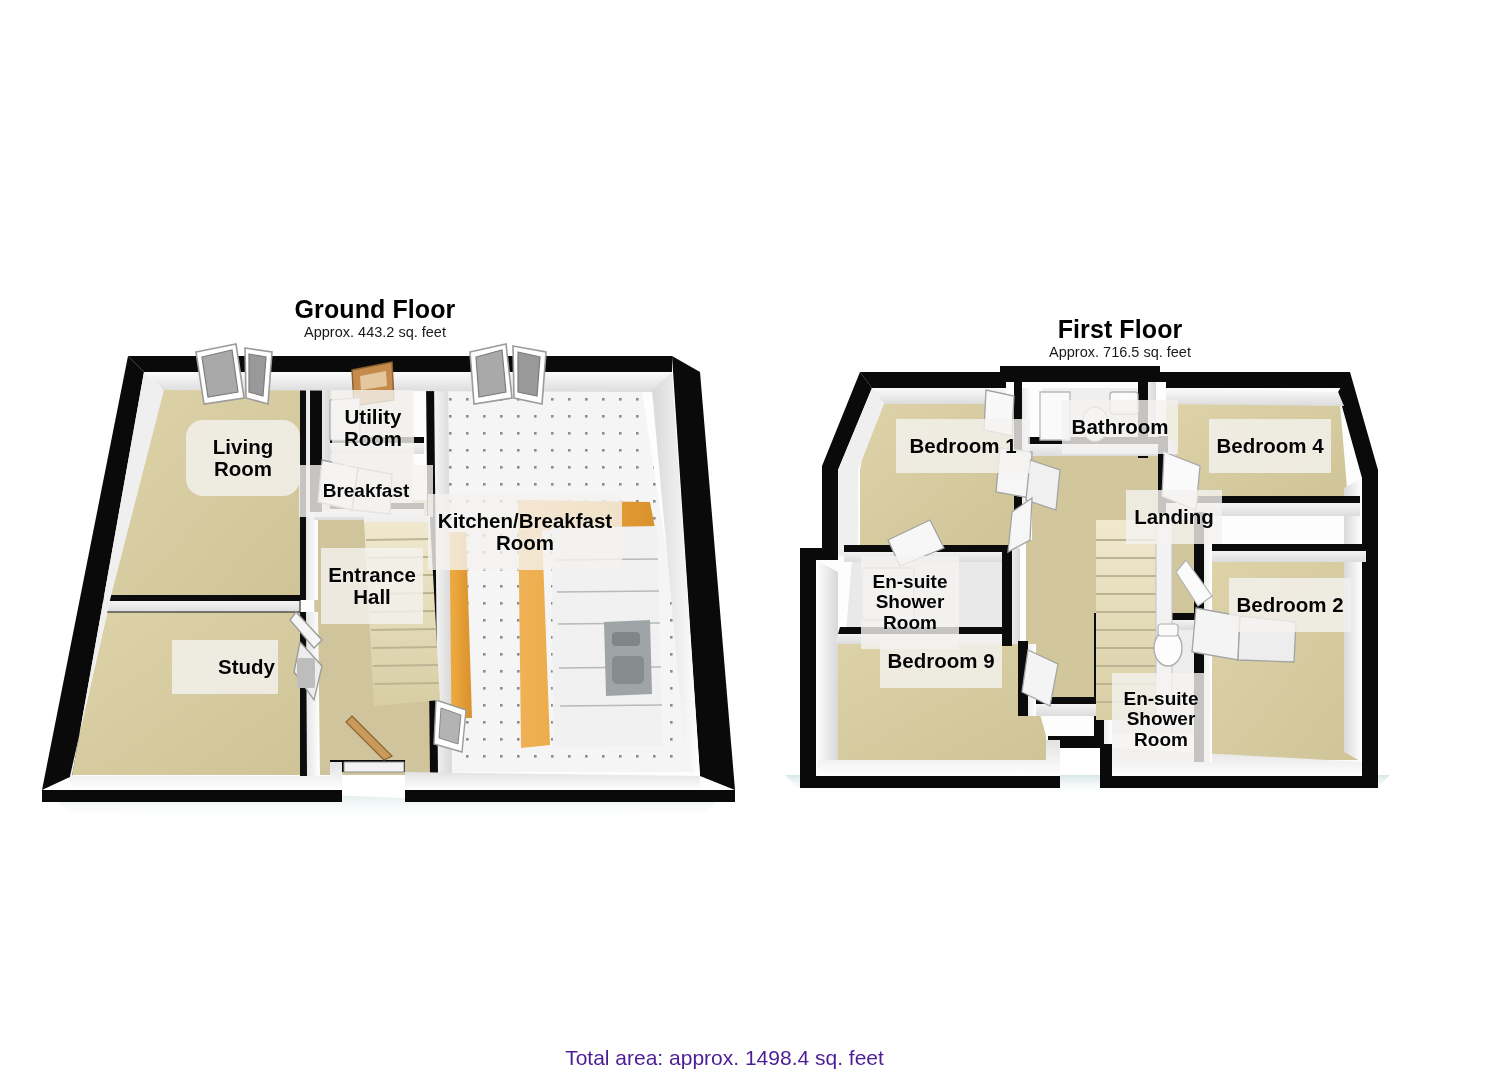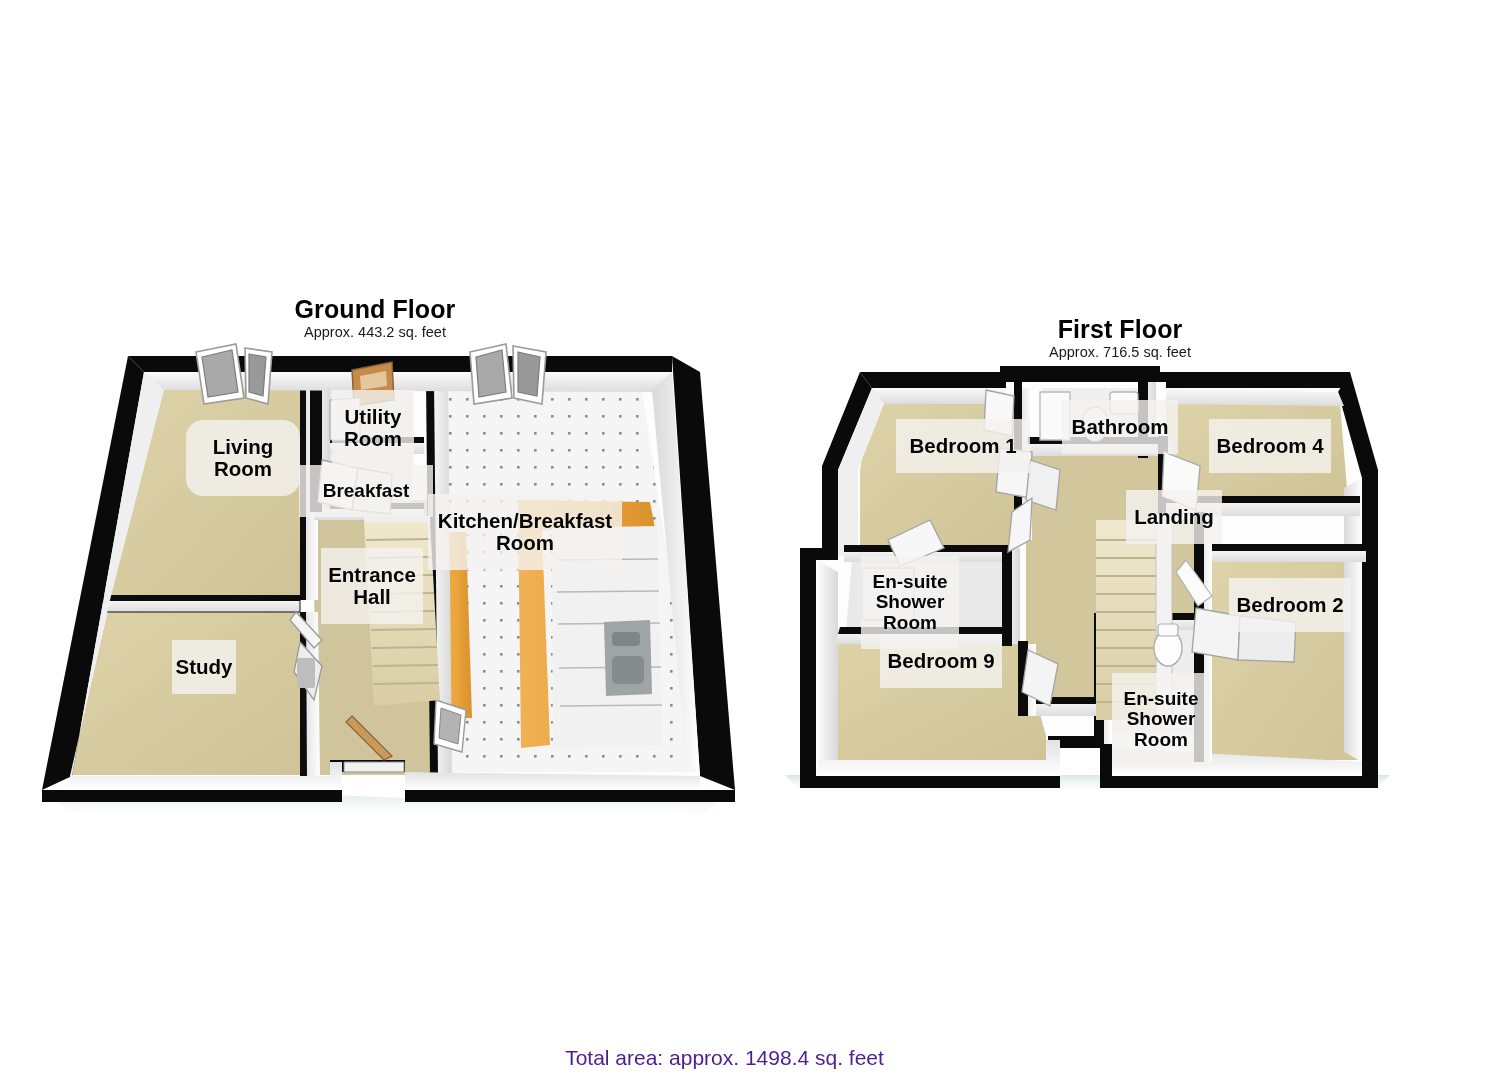--- a/index.html
+++ b/index.html
@@ -353,21 +353,21 @@
   </div>
 
   <div class="floor-title" id="ff-title">
     <span class="ft-name">First Floor</span>
     <span class="ft-area">Approx. 716.5 sq. feet</span>
   </div>
 
   <div class="room-label" style="left:186px; top:420px; width:114px;border-radius:17px;">Living
 Room</div>
 
-  <div class="room-label" style="left:172px; top:640px; width:64px;">Study</div>
+  <div class="room-label" style="left:172px; top:640px; width:106px;text-align:right;">Study</div>
 
   <div class="room-label" style="left:332px; top:390px; width:82px;">Utility
 Room</div>
 
   <div class="room-label sm" style="left:299px; top:465px; width:134px;">Breakfast</div>
 
   <div class="room-label" style="left:321px; top:548px; width:102px;">Entrance
 Hall</div>
 
   <div class="room-label" style="left:428px; top:450px; width:194px;margin-top:44px;">Kitchen/Breakfast

